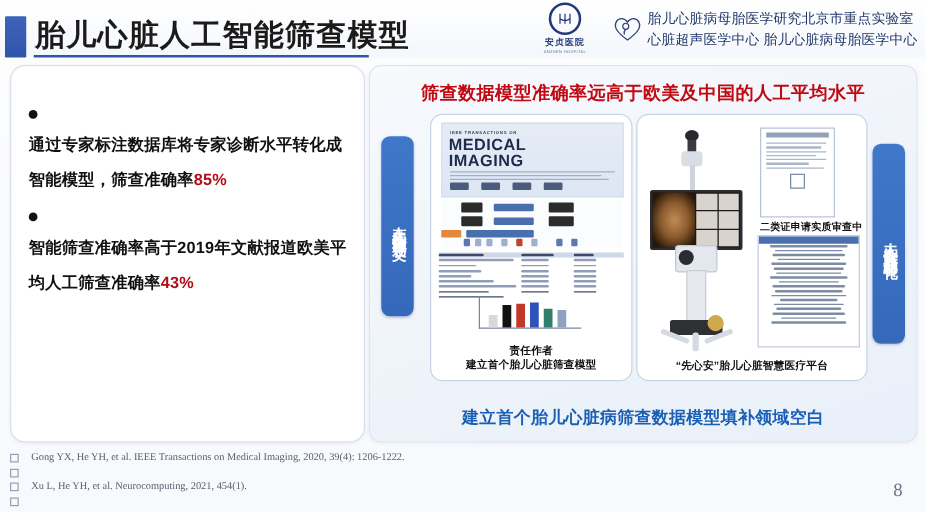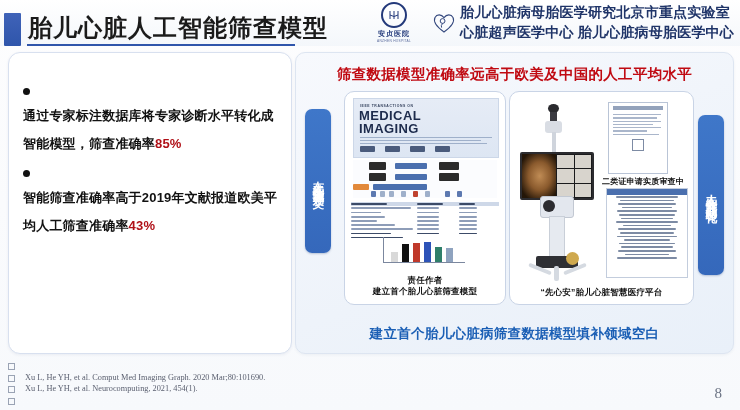--- a/index.html
+++ b/index.html
@@ -90,25 +90,25 @@
     align-items: center;
     gap: 3px;
   }
   .heart-icon { width: 26px; height: 26px; }
   .lab-lines {
     display: flex;
     flex-direction: column;
     gap: 2px;
   }
   .lab-line {
-    font-size: 14px;
+    font-size: 11px;
     color: #1f3468;
     letter-spacing: .2px;
     white-space: nowrap;
-    font-weight: bold;
+    font-weight: normal;
   }
 
   
   .bullets-card {
     position: absolute;
     left: 8px; top: 52px;
     width: 282px; height: 300px;
     background: #ffffff;
     border: 1px solid #d8e0ef;
     border-radius: 12px;
@@ -294,21 +294,21 @@
     background: #ffffff;
     border: 1px solid #b9c4d6;
   }
   .cert-line { height: 1.3px; background: #aab6cb; margin: 2px 4px; }
   .cert-head { height: 4px; background: #93a2bb; margin: 3px 4px 4px; }
   .cert-stamp { width: 10px; height: 10px; border: 1px solid #7d8ba4; margin: 4px auto 0; }
 
   .cert-caption {
     position: absolute; left: 92px; top: 84px;
     width: 88px;
-    text-align: left;
+    text-align: right;
     font-size: 8px;
     font-weight: bold;
     color: #121212;
     letter-spacing: .2px;
   }
   .hosp-list {
     position: absolute; left: 96px; top: 96px;
     width: 80px; height: 88px;
     background: #ffffff;
     border: 1px solid #c3cddd;
@@ -689,24 +689,24 @@
 
       <div class="card-caption" id="caption-right">“先心安”胎儿心脏智慧医疗平台</div>
     </div>
 
     <div class="blue-banner">建立首个胎儿心脏病筛查数据模型填补领域空白</div>
   </div>
 
   <div class="refs">
     <div class="ref-item">
       <span class="ref-marker"></span>
+      <span class="ref-text">Gong YX, He YH, et al. IEEE Transactions on Medical Imaging, 2020, 39(4): 1206-1222.</span>
     </div>
     <div class="ref-item">
       <span class="ref-marker"></span>
-      <span class="ref-text">Xu L, He YH, et al. Comput Med Imaging Graph. 2020 Mar;80:101690.</span>
     </div>
     <div class="ref-item">
       <span class="ref-marker"></span>
       <span class="ref-text">Xu L, He YH, et al. Neurocomputing, 2021, 454(1).</span>
     </div>
     <div class="ref-item">
       <span class="ref-marker"></span>
     </div>
   </div>
 

